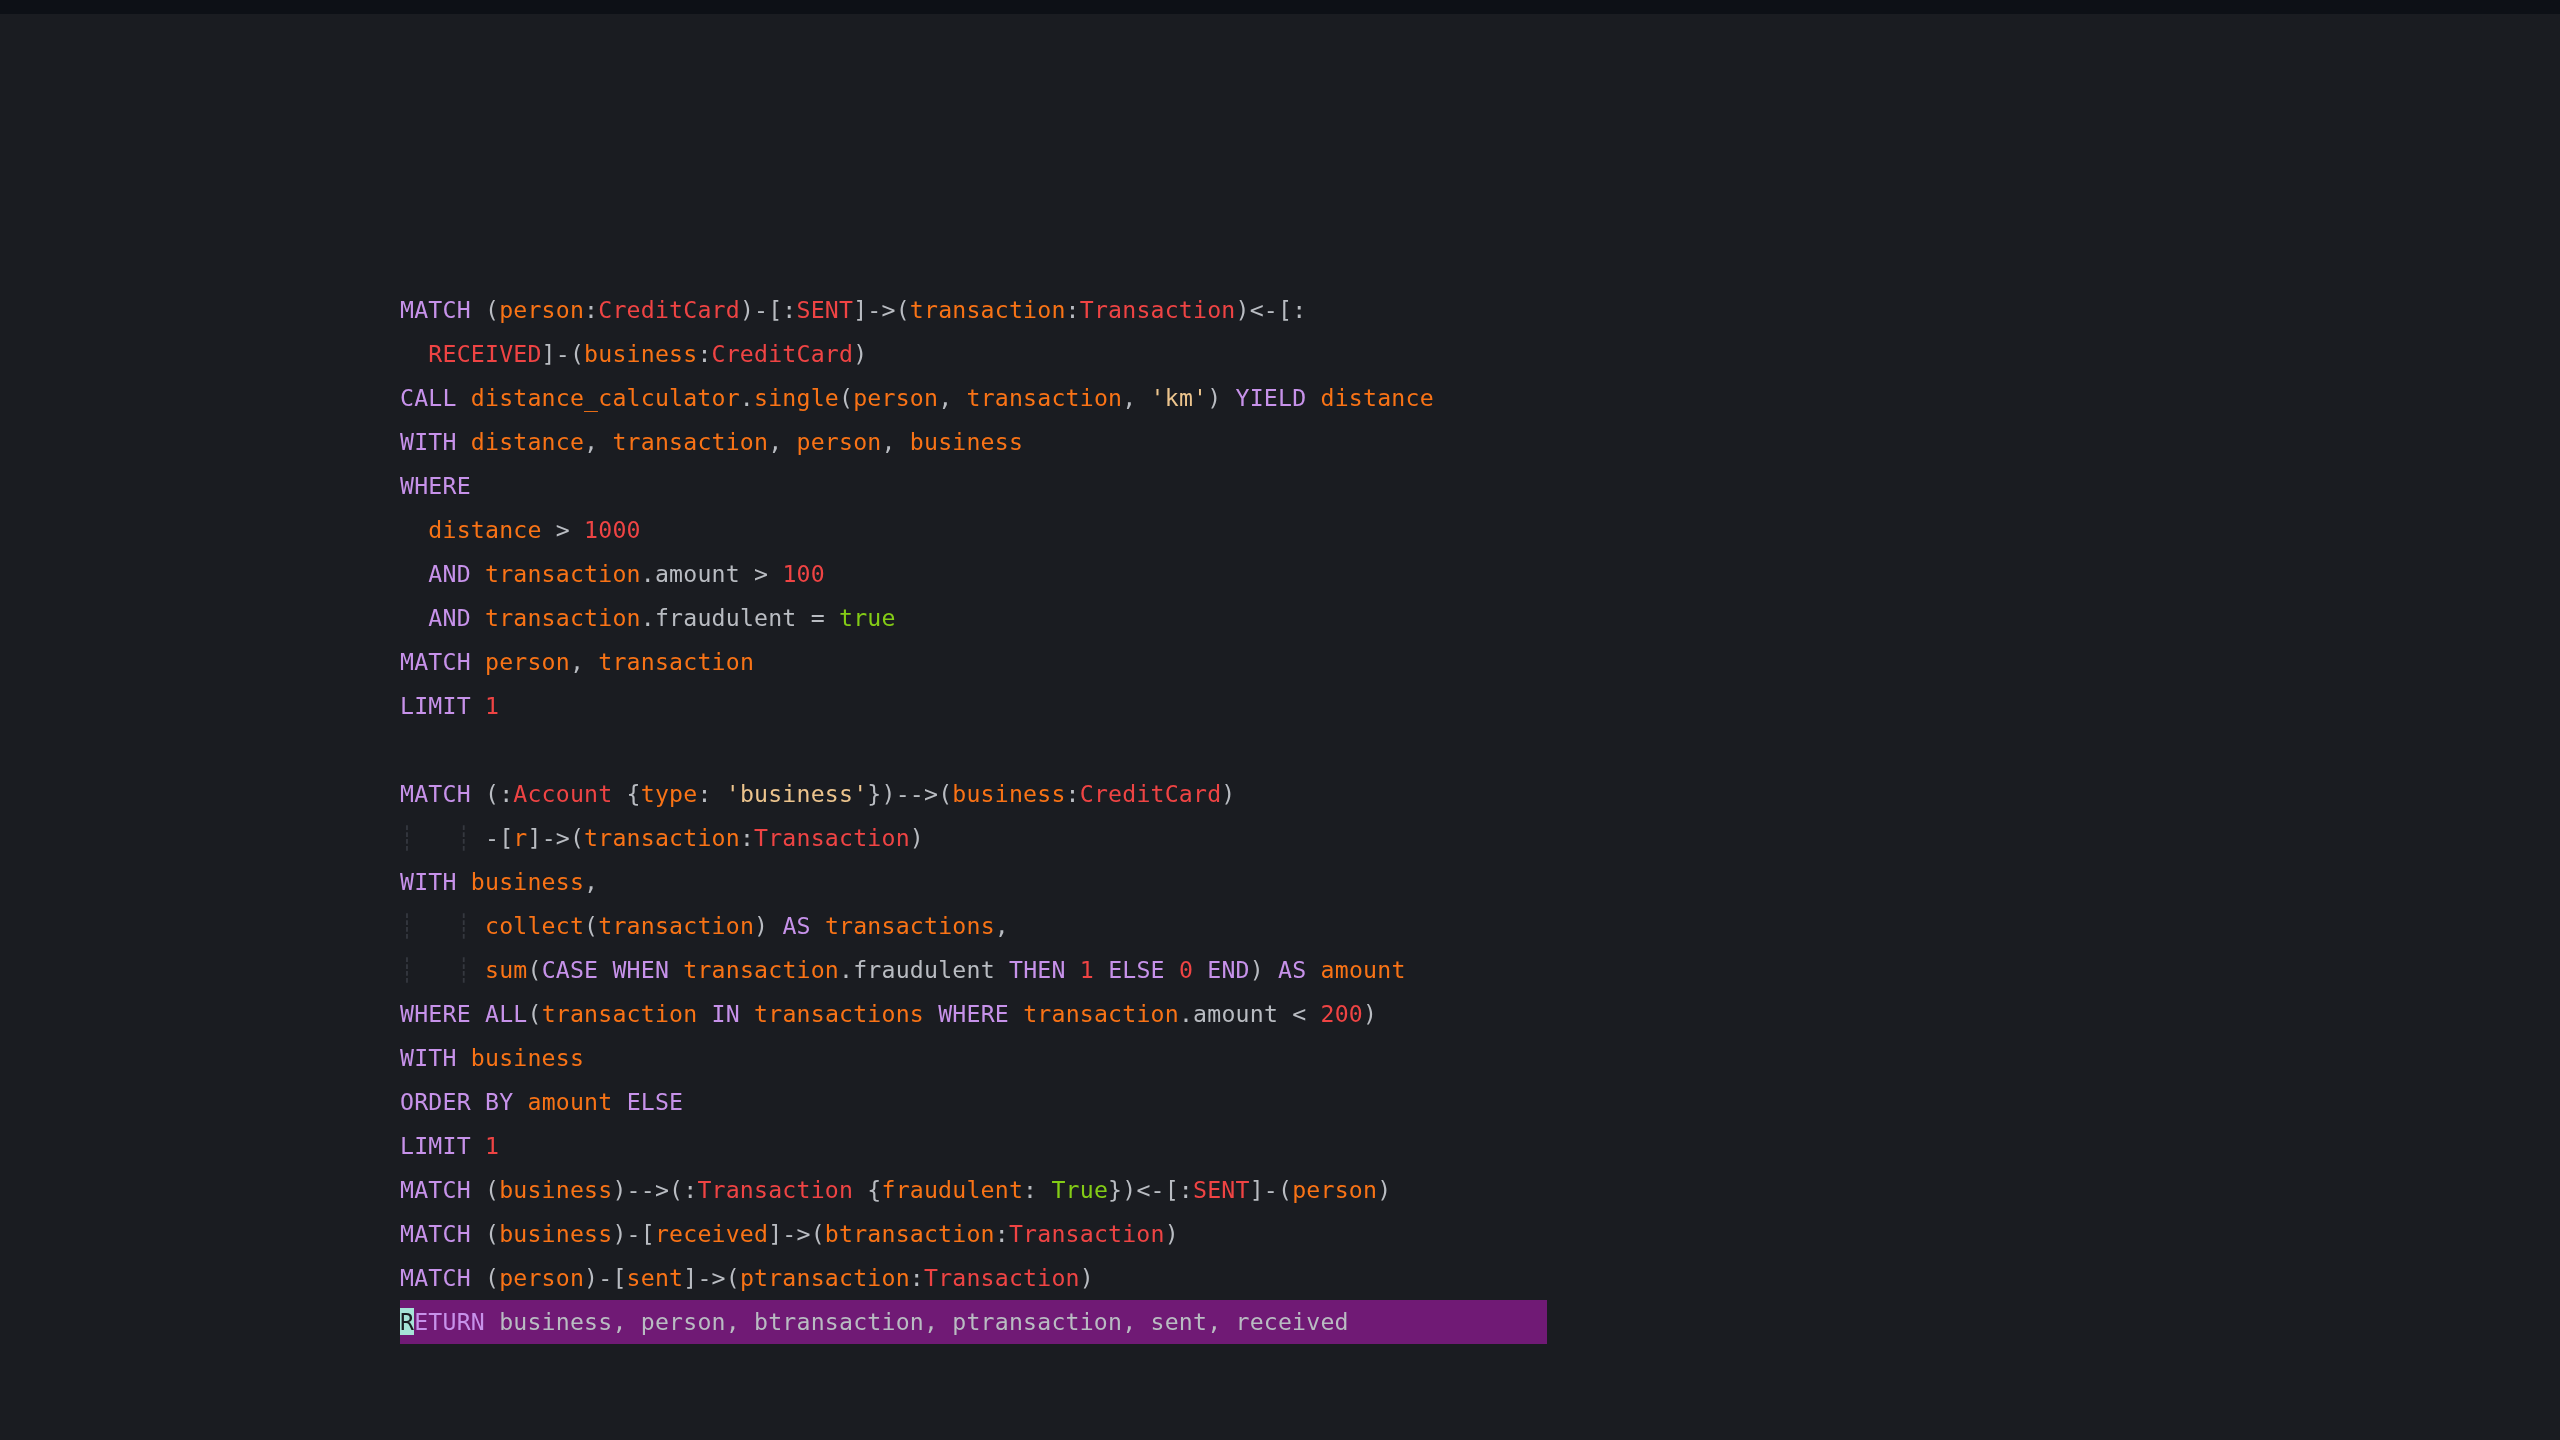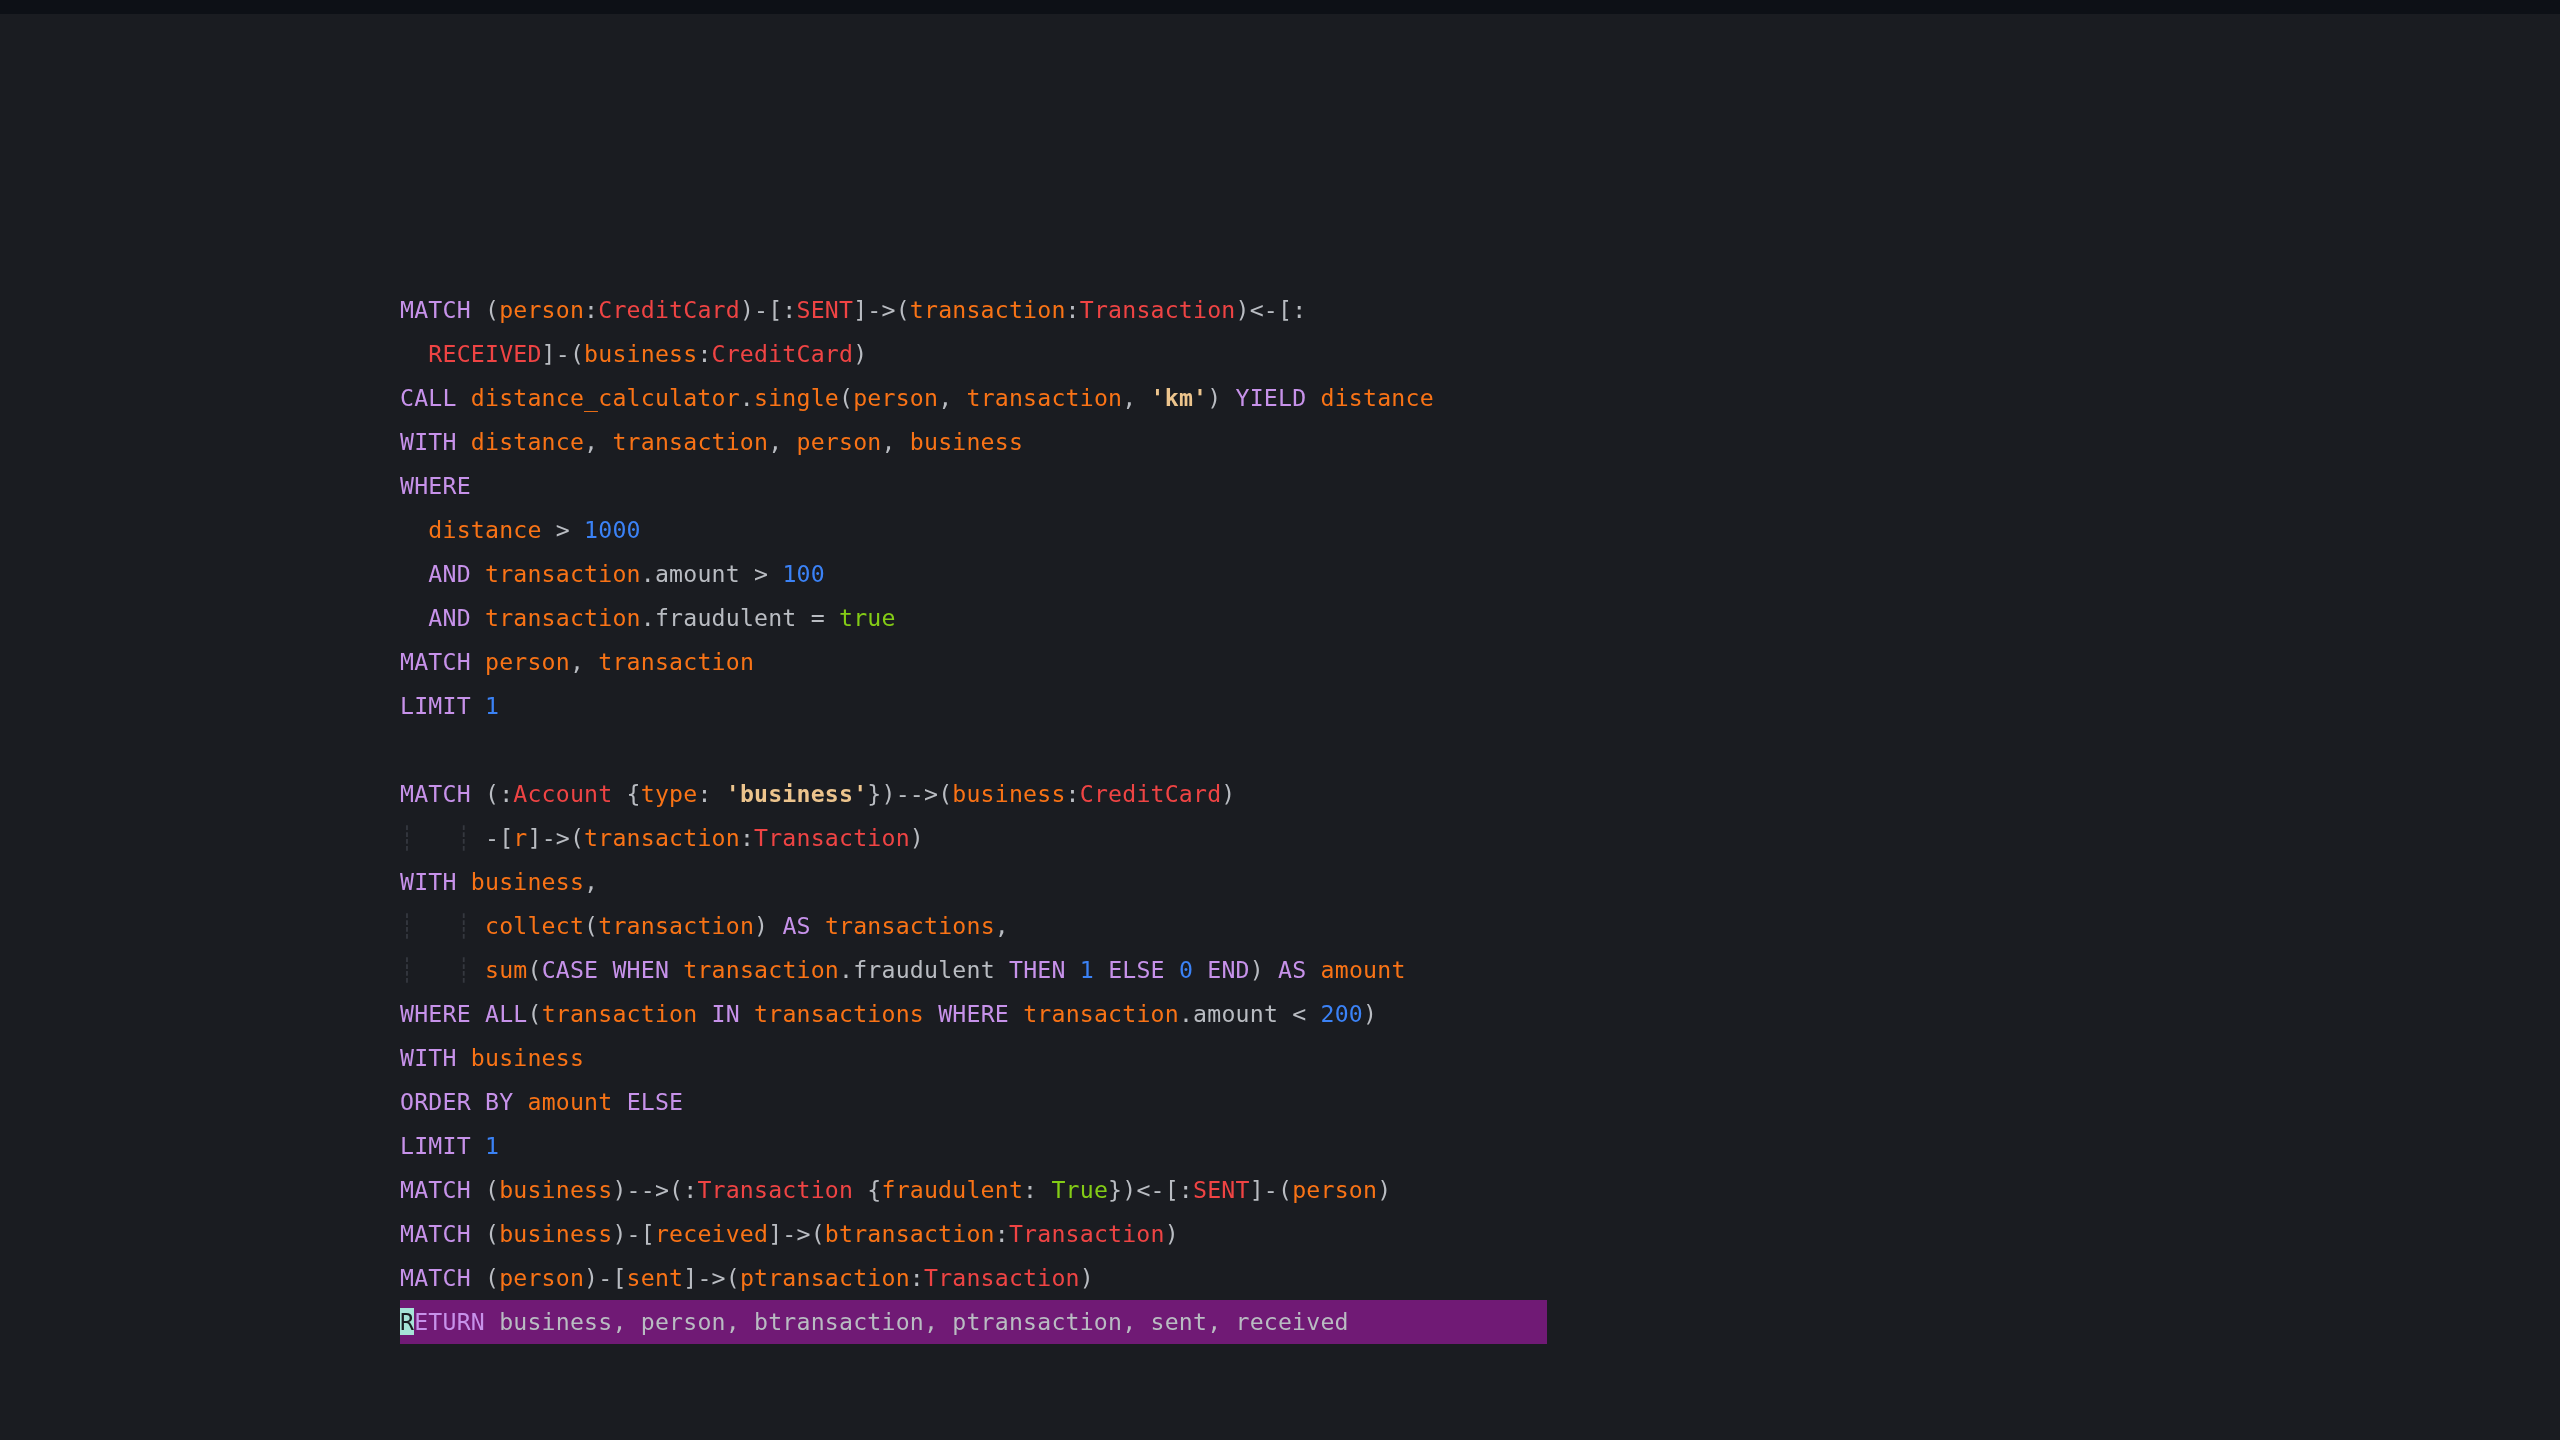--- a/index.html
+++ b/index.html
@@ -20,22 +20,22 @@
     font-size: 23.2px;
     line-height: 44px;
     letter-spacing: 0.2px;
     white-space: pre;
     color: #b9bcc2;
   }
   .kw   { color: #c792ea; }   
   .type { color: #ef4444; }   
   .var  { color: #f97316; }   
   .prop { color: #b9bcc2; }   
-  .str  { color: #ecc48d; font-weight: bold; }   
-  .num  { color: #3b82f6; }   
+  .str  { color: #ecc48d; }   
+  .num  { color: #ef4444; }   
   .bool { color: #84cc16; }   
   .pn   { color: #b9bcc2; }   
   .guide{ color: #35383f; }   
   .cursor-block {
     background: #a6e3d7;
     color: #1a1c21;
     padding: 0 0;
   }
   .cursor-line {
     background: #701a75;

